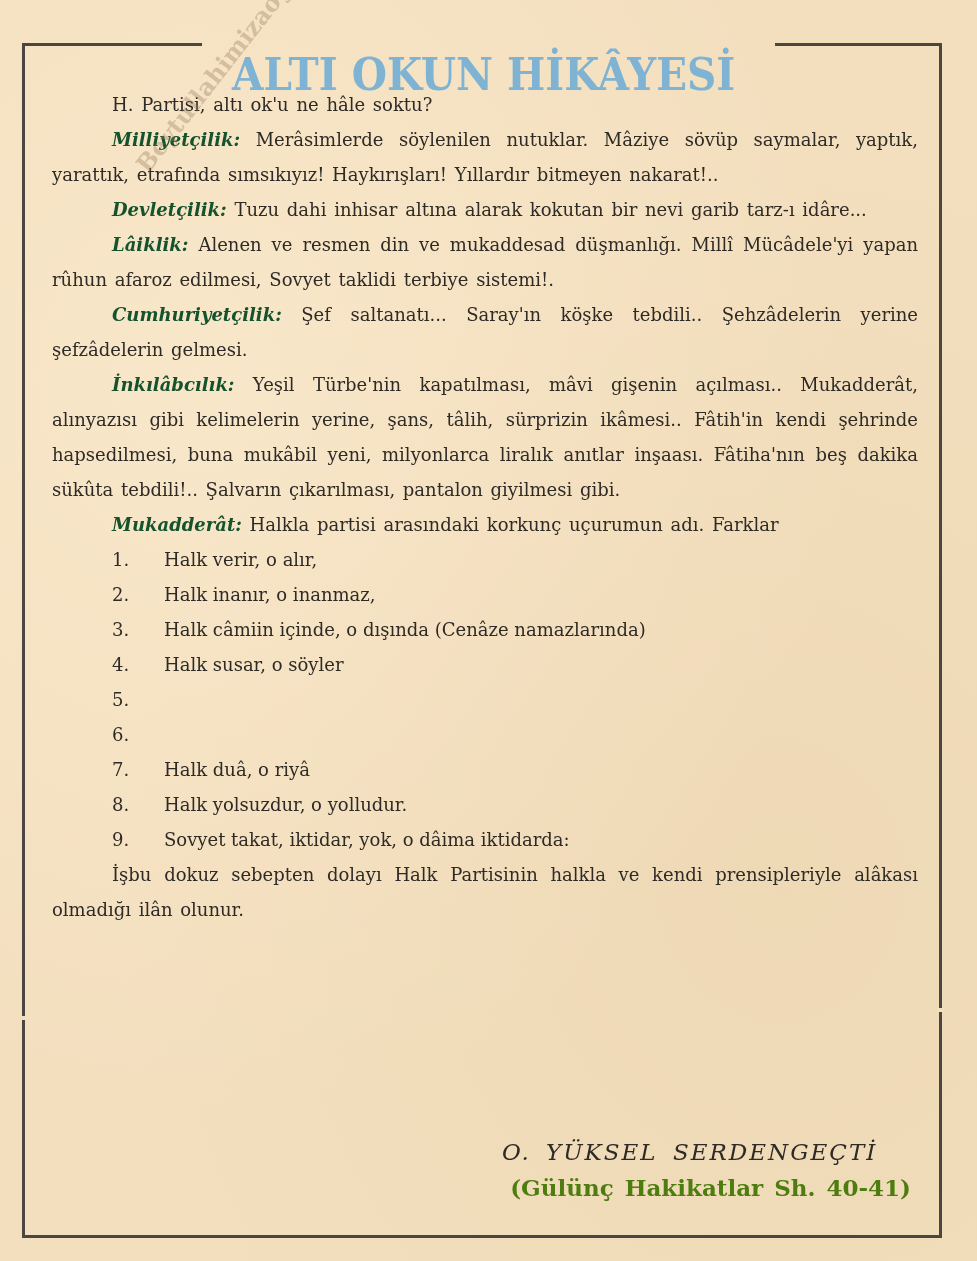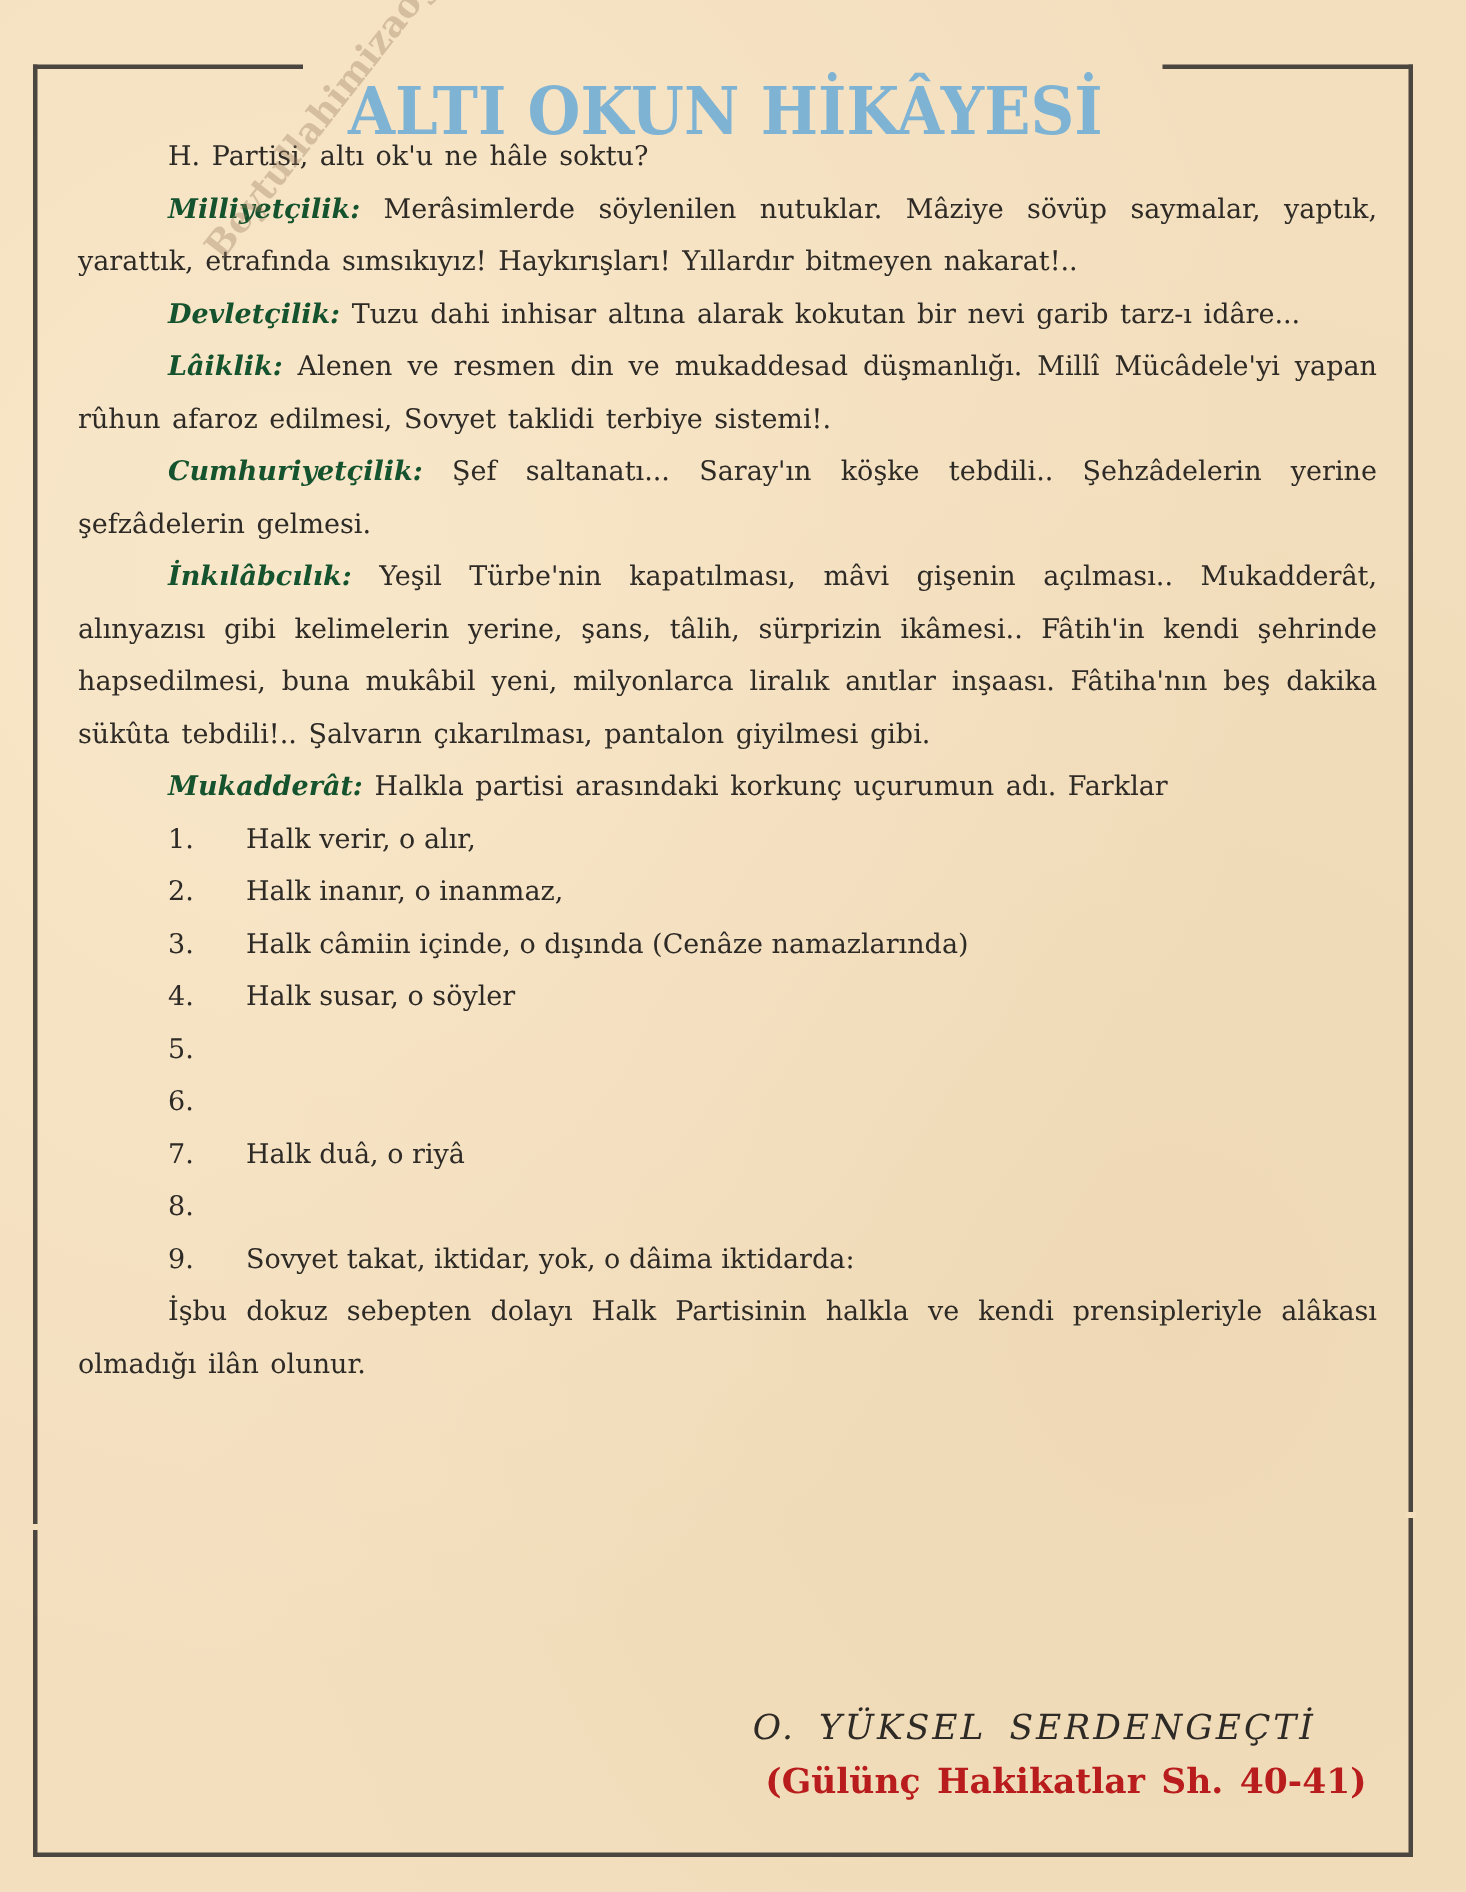--- a/index.html
+++ b/index.html
@@ -137,21 +137,21 @@
     .sig-name {
       font-style: italic;
       letter-spacing: 2px;
       word-spacing: 6px;
       display: block;
       padding-right: 10px;
     }
     .sig-source {
       display: block;
       font-weight: bold;
-      color: #b91c1c;
+      color: #4d7c0f;
       word-spacing: 3px;
       margin-left: 32px;
     }
   </style>
 </head>
 <body>
 
 <div class="frame"></div>
 <div class="frame-top-left"></div>
 <div class="frame-top-right"></div>
@@ -197,20 +197,21 @@
       </li>
     <li class="list-item">
         <span class="list-num">6.</span>
       </li>
     <li class="list-item">
         <span class="list-num">7.</span>
         <span>Halk duâ, o riyâ</span>
       </li>
     <li class="list-item">
         <span class="list-num">8.</span>
+        <span>Halk yolsuzdur, o yolludur.</span>
       </li>
     <li class="list-item">
         <span class="list-num">9.</span>
         <span>Sovyet takat, iktidar, yok, o dâima iktidarda:</span>
       </li>
   </ul>
 
   <p class="para">İşbu dokuz sebepten dolayı Halk Partisinin halkla ve kendi prensipleriyle alâkası olmadığı ilân olunur.</p>
 </div>
 

